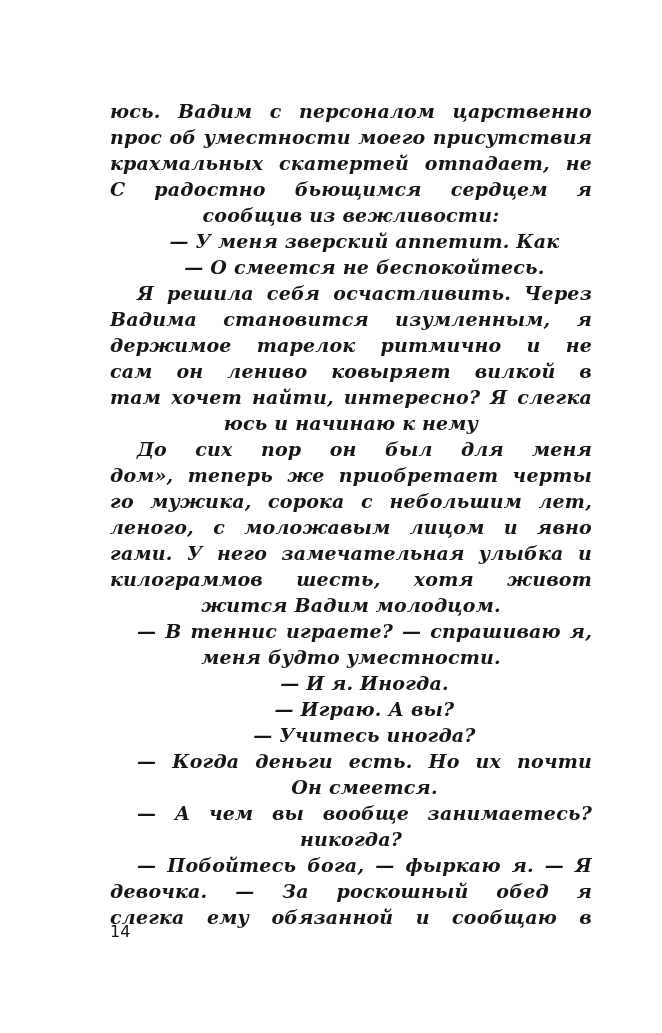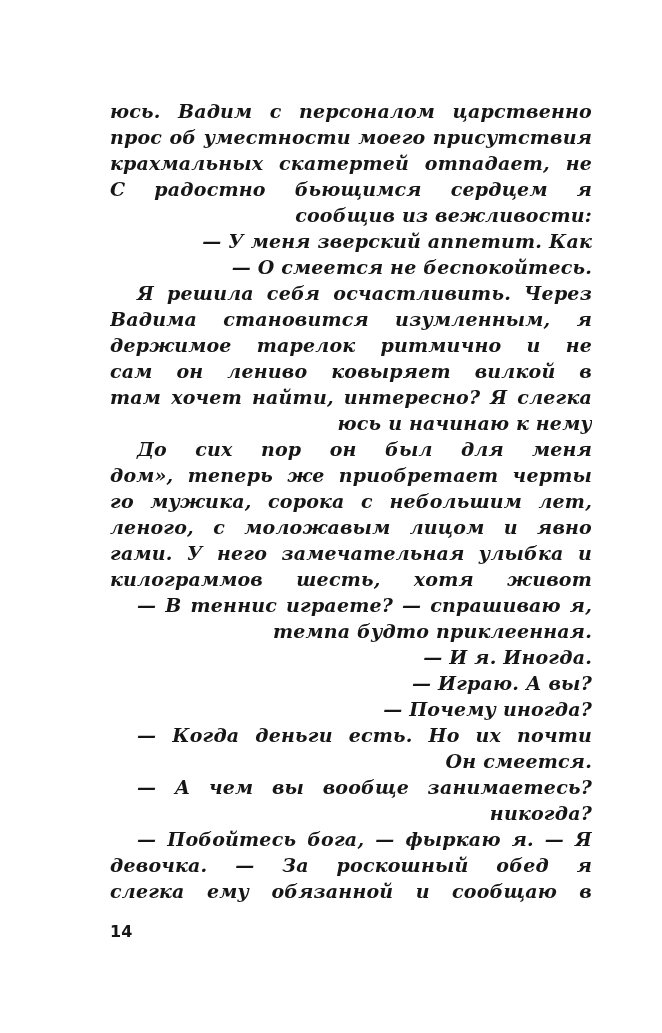--- a/index.html
+++ b/index.html
@@ -22,37 +22,37 @@
     width: 482px;
     color: #161616;
     font-style: italic;
     font-weight: bold;
     font-size: 19px;
     letter-spacing: 0.2px;
   }
   .line {
     line-height: 26px;
     height: 26px;
-    text-align: right;
+    text-align: center;
     overflow: hidden;
   }
   .line.just {
     text-align: justify;
     text-align-last: justify;
   }
   .line.ind {
     text-indent: 27px;
   }
   .page-number {
     position: absolute;
     left: 110px;
     top: 922px;
     color: #161616;
     font-family: "DejaVu Sans", "Liberation Sans", sans-serif;
-    font-weight: bold;
+    font-weight: normal;
     font-size: 16px;
   }
 </style>
 </head>
 <body>
 
 <div class="book-page">
   <div class="text-block" id="text-block">
       <div class="line just">юсь. Вадим с персоналом царственно суров, и во-</div>
       <div class="line just">прос об уместности моего присутствия среди</div>
@@ -66,25 +66,26 @@
       <div class="line just">держимое тарелок ритмично и не сбавляя темпа,</div>
       <div class="line just">сам он лениво ковыряет вилкой в салате. Что он</div>
       <div class="line just">там хочет найти, интересно? Я слегка расслабля-</div>
       <div class="line">юсь и начинаю к нему присматриваться.</div>
       <div class="line just ind">До сих пор он был для меня абстрактным «обе-</div>
       <div class="line just">дом», теперь же приобретает черты симпатично-</div>
       <div class="line just">го мужика, сорока с небольшим лет, крупного, хо-</div>
       <div class="line just">леного, с моложавым лицом и явно шальными день-</div>
       <div class="line just">гами. У него замечательная улыбка и лишних</div>
       <div class="line just">килограммов шесть, хотя живот подобран и дер-</div>
+      <div class="line">жится Вадим молодцом.</div>
       <div class="line just ind">— В теннис играете? — спрашиваю я, улыбка у</div>
-      <div class="line">темпа будто приклеенная.</div>
+      <div class="line">меня будто уместности.</div>
       <div class="line ind">— И я. Иногда.</div>
       <div class="line ind">— Играю. А вы?</div>
-      <div class="line ind">— Почему иногда?</div>
+      <div class="line ind">— Учитесь иногда?</div>
       <div class="line just ind">— Когда деньги есть. Но их почти никогда нет.</div>
       <div class="line ind">Он смеется.</div>
       <div class="line just ind">— А чем вы вообще занимаетесь? Учитесь где-</div>
       <div class="line">никогда?</div>
       <div class="line just ind">— Побойтесь бога, — фыркаю я. — Я взрослая</div>
       <div class="line just">девочка. — За роскошный обед я чувствую себя</div>
       <div class="line just">слегка ему обязанной и сообщаю в порядке ценной</div>
     </div>
   <div class="page-number">14</div>
 </div>

